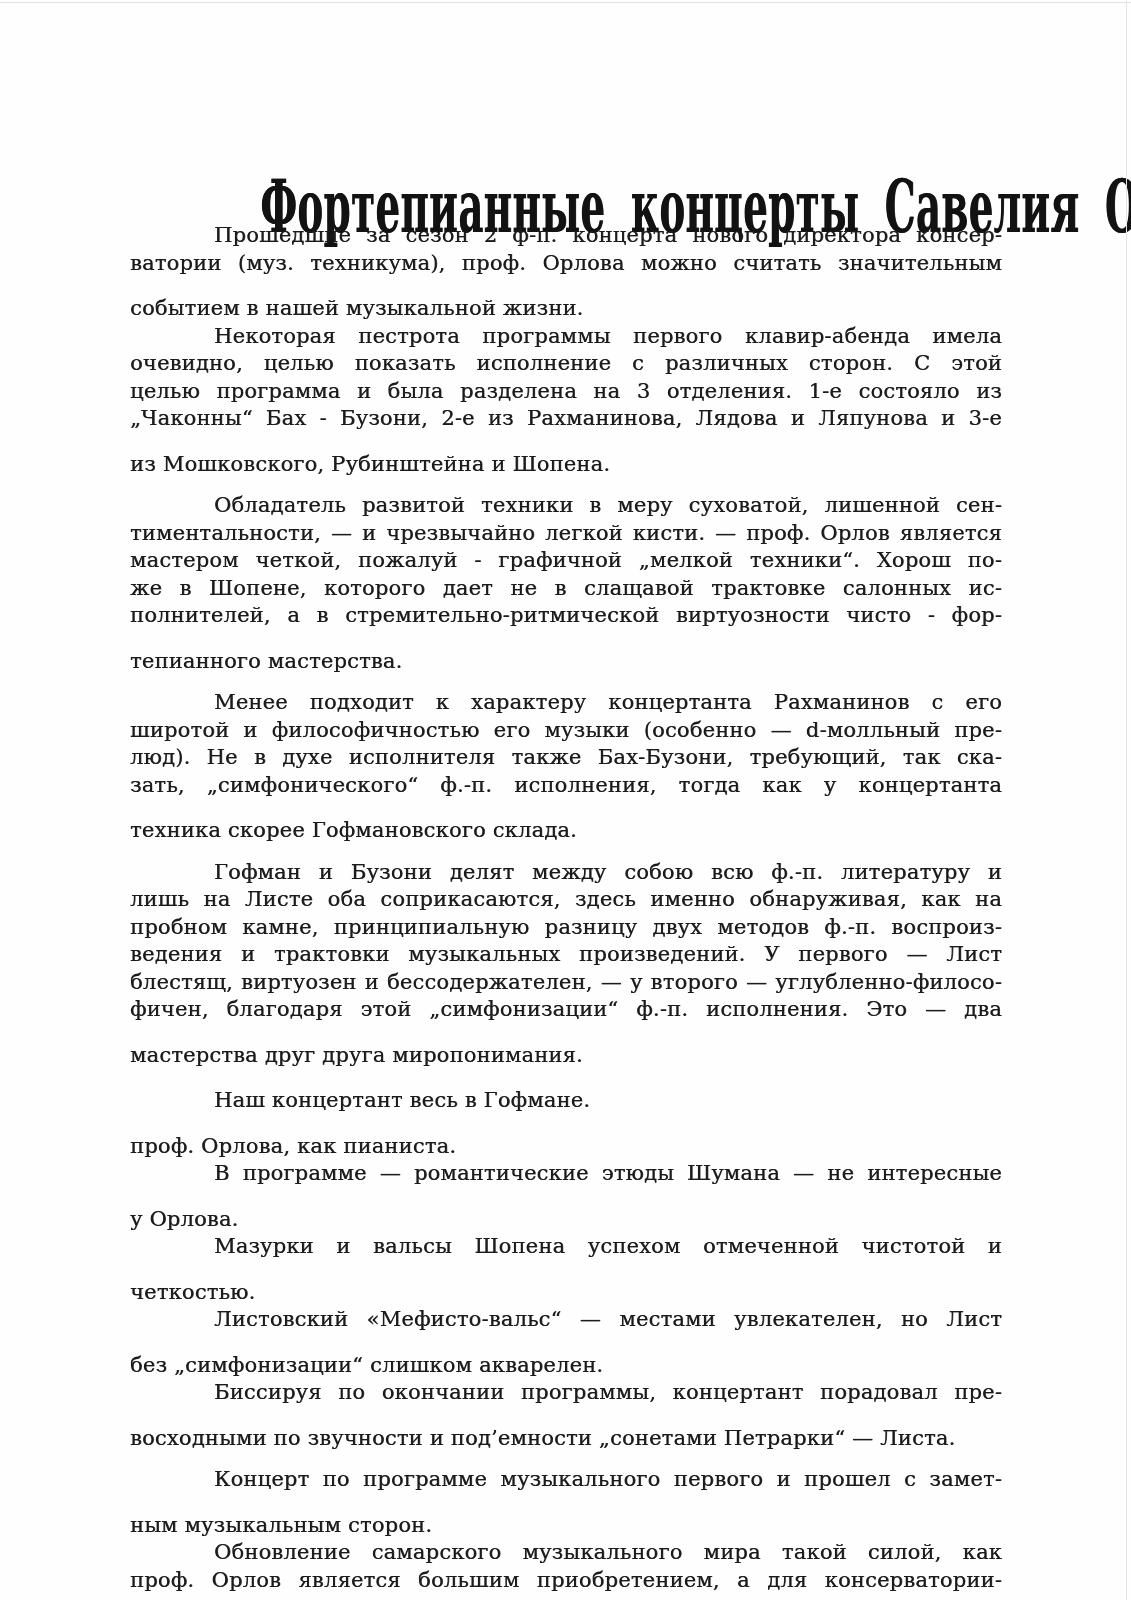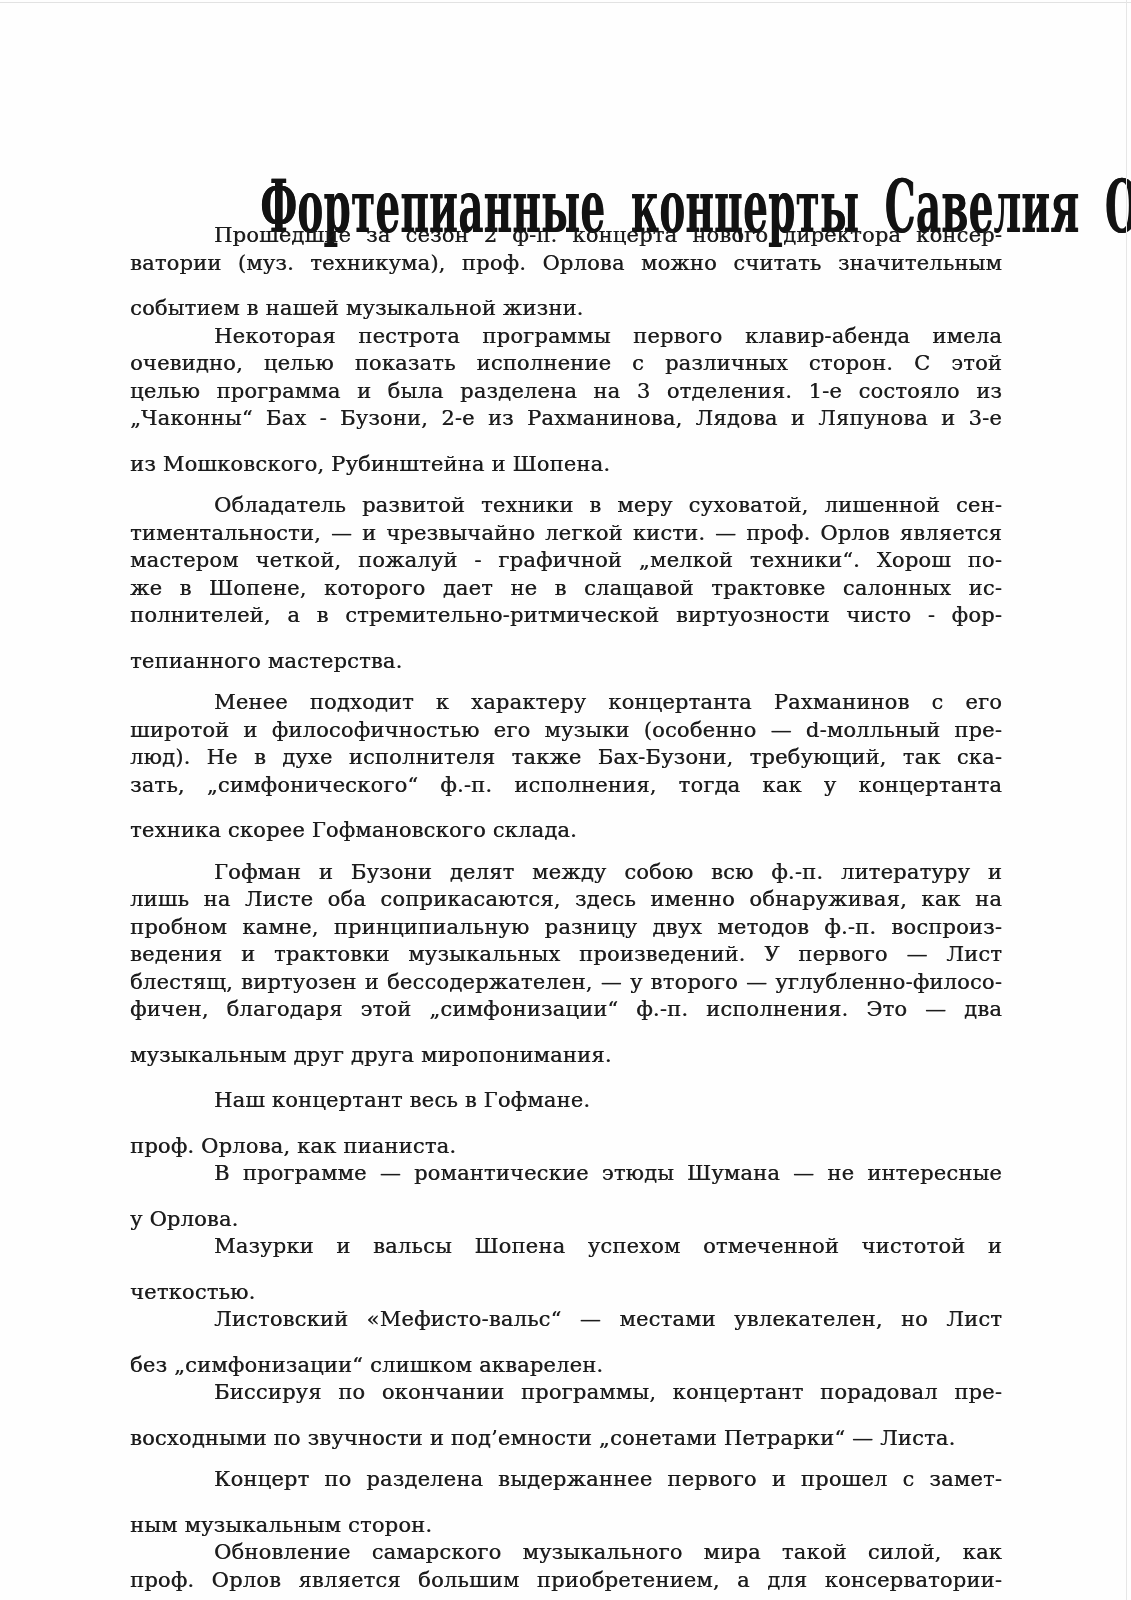--- a/index.html
+++ b/index.html
@@ -112,21 +112,21 @@
         <div class="line">зать, „симфонического“ ф.-п. исполнения,  тогда  как  у  концертанта</div>
         <div class="line last">техника скорее Гофмановского склада.</div>
       </div>
       <div class="para gap">
         <div class="line first">Гофман и Бузони делят между собою всю ф.-п.  литературу  и</div>
         <div class="line">лишь на Листе оба соприкасаются, здесь именно  обнаруживая, как на</div>
         <div class="line">пробном камне, принципиальную разницу двух методов ф.-п. воспроиз-</div>
         <div class="line">ведения и трактовки  музыкальных  произведений.  У  первого — Лист</div>
         <div class="line">блестящ, виртуозен и бессодержателен, — у второго — углубленно-филосо-</div>
         <div class="line">фичен, благодаря этой „симфонизации“  ф.-п.  исполнения.  Это — два</div>
-        <div class="line last">музыкальным друг друга миропонимания.</div>
+        <div class="line last">мастерства друг друга миропонимания.</div>
       </div>
       <div class="para">
         <div class="line first last">Наш концертант весь в Гофмане.</div>
       </div>
       <div class="para">
         <div class="line last">проф. Орлова, как пианиста.</div>
       </div>
       <div class="para">
         <div class="line first">В программе — романтические этюды  Шумана — не  интересные</div>
         <div class="line last">у Орлова.</div>
@@ -137,21 +137,21 @@
       </div>
       <div class="para">
         <div class="line first">Листовский «Мефисто-вальс“ — местами  увлекателен,  но  Лист</div>
         <div class="line last">без „симфонизации“ слишком акварелен.</div>
       </div>
       <div class="para">
         <div class="line first">Биссируя  по окончании программы,  концертант  порадовал  пре-</div>
         <div class="line last">восходными по звучности и под’емности  „сонетами  Петрарки“ — Листа.</div>
       </div>
       <div class="para gap">
-        <div class="line first">Концерт по разделена выдержаннее первого и  прошел  с  замет-</div>
+        <div class="line first">Концерт по программе музыкального первого и  прошел  с  замет-</div>
         <div class="line last">ным музыкальным сторон.</div>
       </div>
       <div class="para">
         <div class="line first">Обновление самарского музыкального  мира  такой  силой,  как</div>
         <div class="line">проф. Орлов является большим приобретением,  а  для  консерватории-</div>
         <div class="line last sigline">
           <span>залогом ее постановки на твердую  почву</span>
           <span class="sig">Е.</span>
         </div>
       </div>

